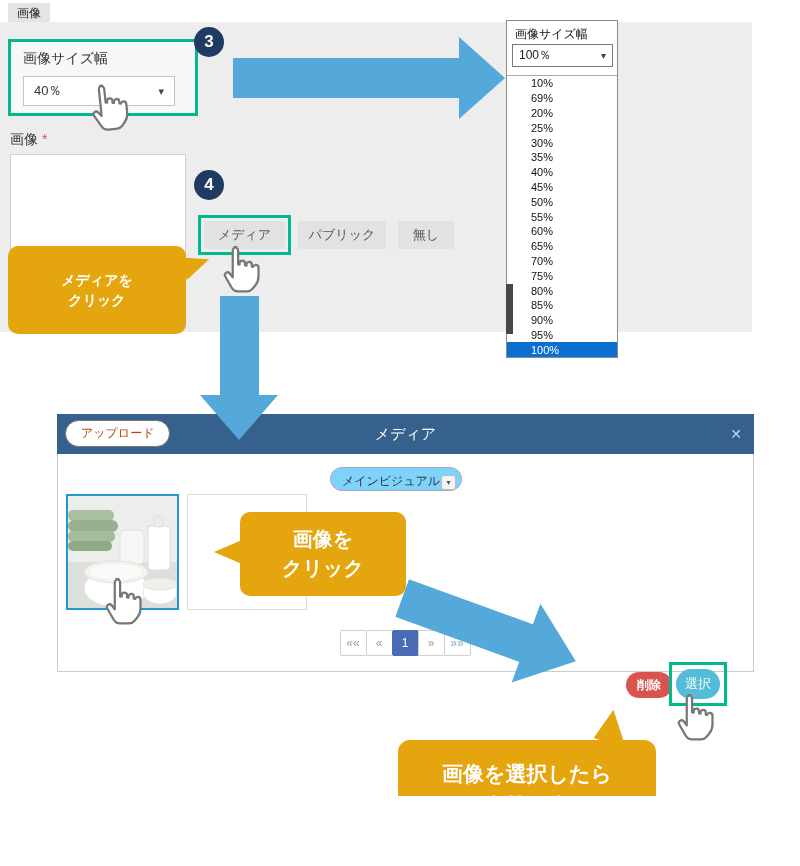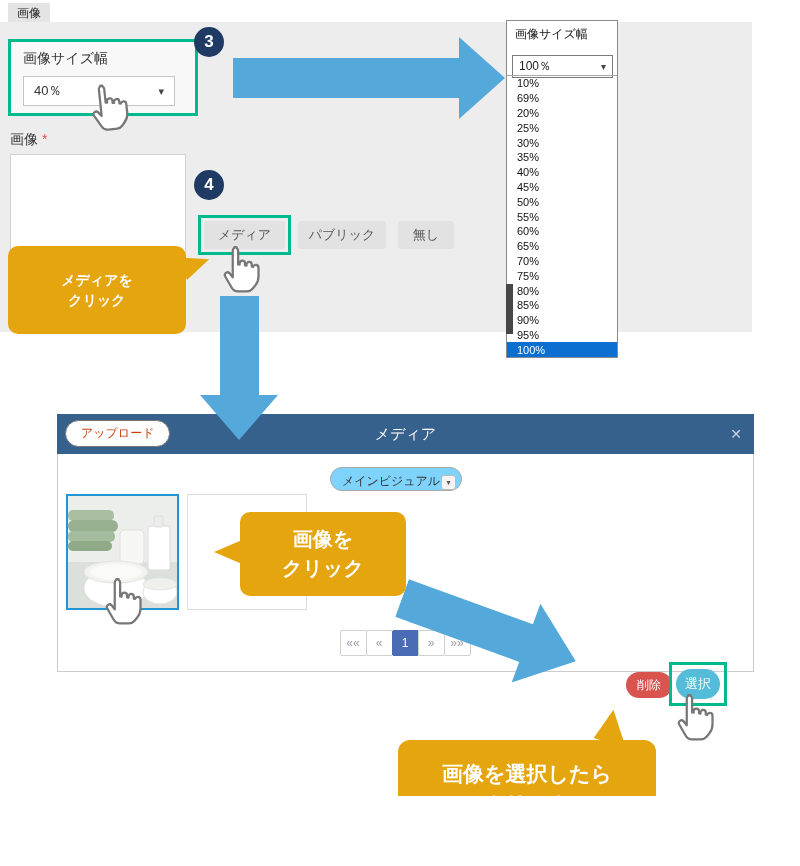--- a/index.html
+++ b/index.html
@@ -38,25 +38,25 @@
   .arrow-down  { left:200px; top:296px; width:78px; height:144px; z-index:5; }
   .arrow-diag  { left:402px; top:556px; width:185px; height:84px; z-index:5;
                  transform:rotate(20deg); transform-origin:0 50%; }
 
   
   .dropdown-panel { position:absolute; left:506px; top:20px; width:112px; height:338px;
                     background:#fff; border:1px solid #8a8a8a; z-index:2; }
   .dd-label { position:absolute; left:8px; top:5px; font-size:12px; color:#111; }
   .dd-select { position:absolute; left:5px; top:23px; width:101px; height:23px; background:#fff;
                border:1px solid #7a7a7a; display:flex; align-items:center; padding:0 6px;
-               font-size:12px; color:#222; cursor:pointer;margin-top:11px; }
+               font-size:12px; color:#222; cursor:pointer; }
   .dd-select .chev2 { margin-left:auto; font-size:10px; color:#444; }
   .size-list { position:absolute; left:0; top:54px; right:0; bottom:0; border-top:1px solid #aaa;
                display:flex; flex-direction:column; overflow:hidden; }
-  .size-opt { flex:1; display:flex; align-items:center; padding-left:10px; font-size:11px; color:#111; }
+  .size-opt { flex:1; display:flex; align-items:center; padding-left:24px; font-size:11px; color:#111; }
   .size-opt.selected { background:var(--option-selected,#0a6fd1); color:#fff; }
   .scroll-thumb { position:absolute; left:-1px; top:263px; width:7px; height:50px;
                   background:#474747; z-index:3; }
 
   
   .img-label { position:absolute; left:10px; top:131px; font-size:14px; color:#333; }
   .img-label .req { color:#d9534f; margin-left:4px; }
   .placeholder { position:absolute; left:10px; top:154px; width:176px; height:106px;
                  background:#fff; border:1px solid #d2d2d2; }
 
@@ -114,21 +114,21 @@
   .pagination { position:absolute; left:0; right:0; top:176px; display:flex; justify-content:center; }
   .page-btn { min-width:27px; height:26px; display:flex; align-items:center; justify-content:center;
               border:1px solid #d0d0d0; background:#fff; color:#98a0ac; font-size:12px;
               margin-left:-1px; border-radius:2px; cursor:pointer; padding:0 5px; }
   .page-btn.active { background:var(--pagination-active,#4a6cb5);
                      border-color:var(--pagination-active,#4a6cb5); color:#fff; }
 
   
   .del-btn { position:absolute; left:626px; top:672px; width:46px; height:26px; border:none;
              border-radius:13px; background:var(--delete-red,#d9534f); color:#fff; font-size:12px;
-             cursor:pointer; font-family:inherit; z-index:2; }
+             cursor:pointer; font-family:inherit; z-index:2;font-weight:bold; }
   .sel-btn { position:absolute; left:676px; top:669px; width:44px; height:30px; border:none;
              border-radius:15px; background:var(--select-teal,#54bcd8); color:#fff; font-size:13px;
              cursor:pointer; font-family:inherit; z-index:4; }
 
   
   .hand { position:absolute; width:44px; height:50px; z-index:7; }
   .hand svg { width:100%; height:100%; }
   .h1 { left:86px;  top:82px;  transform:rotate(-6deg); }
   .h2 { left:218px; top:244px; }
   .h3 { left:100px; top:576px; }

